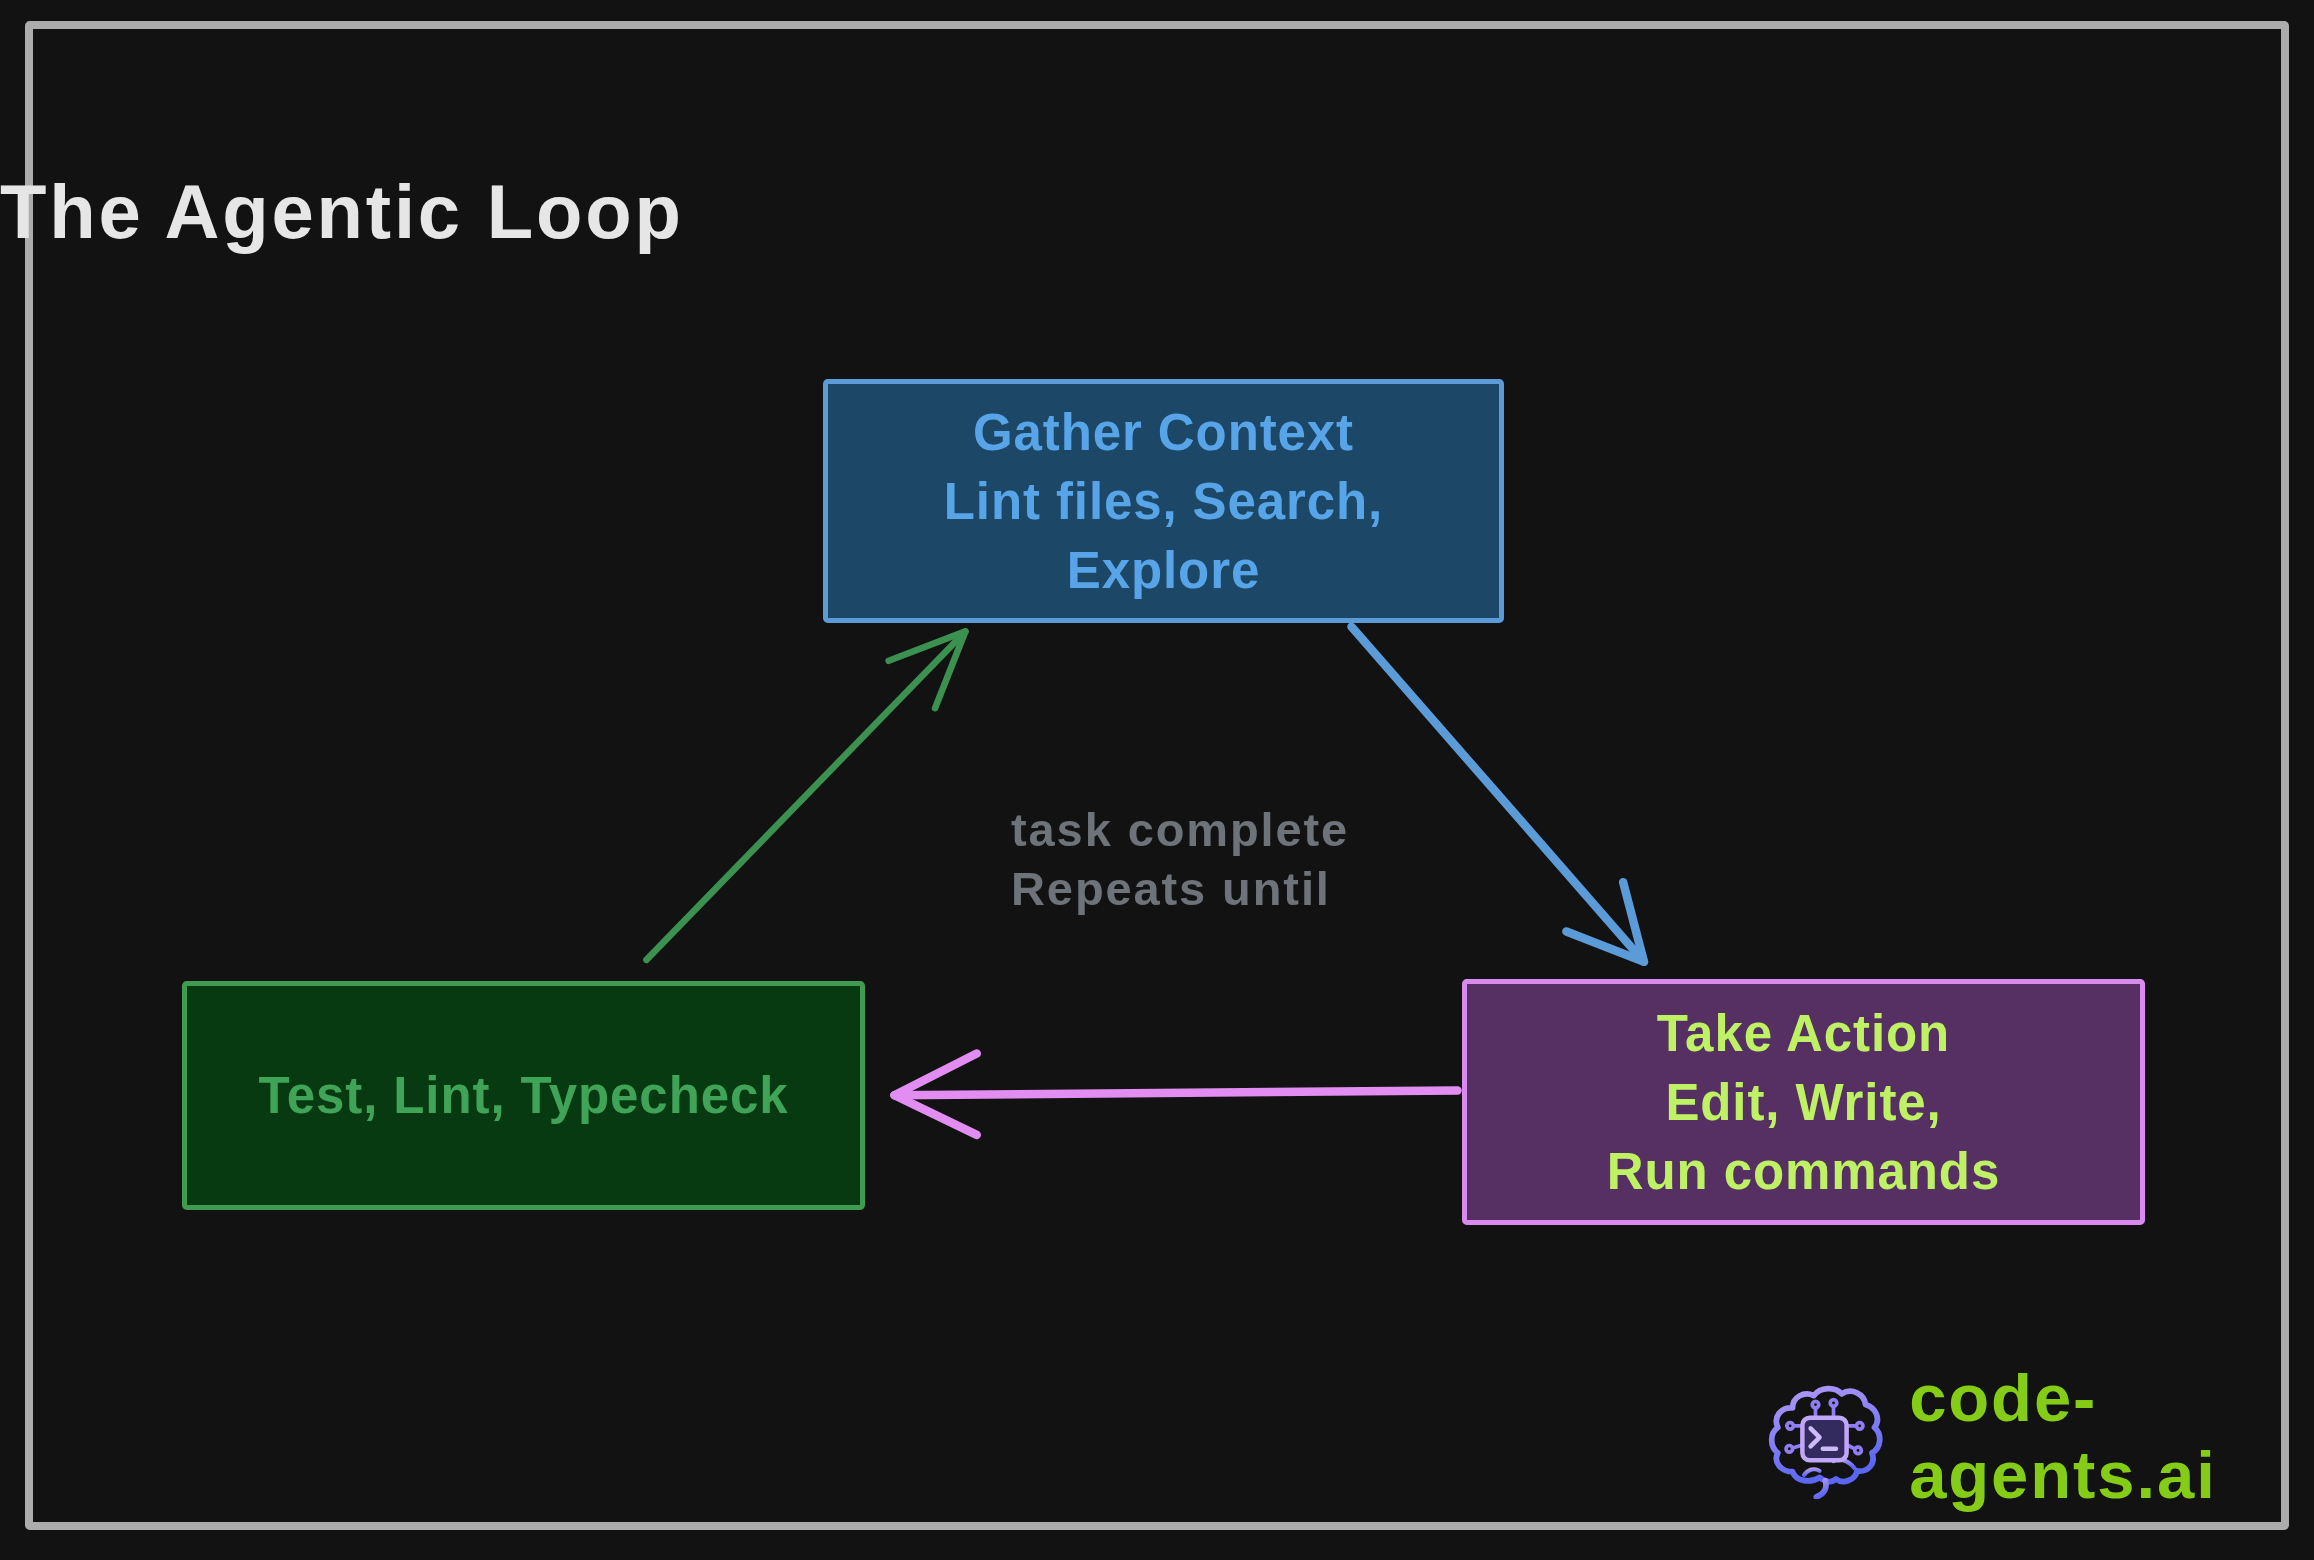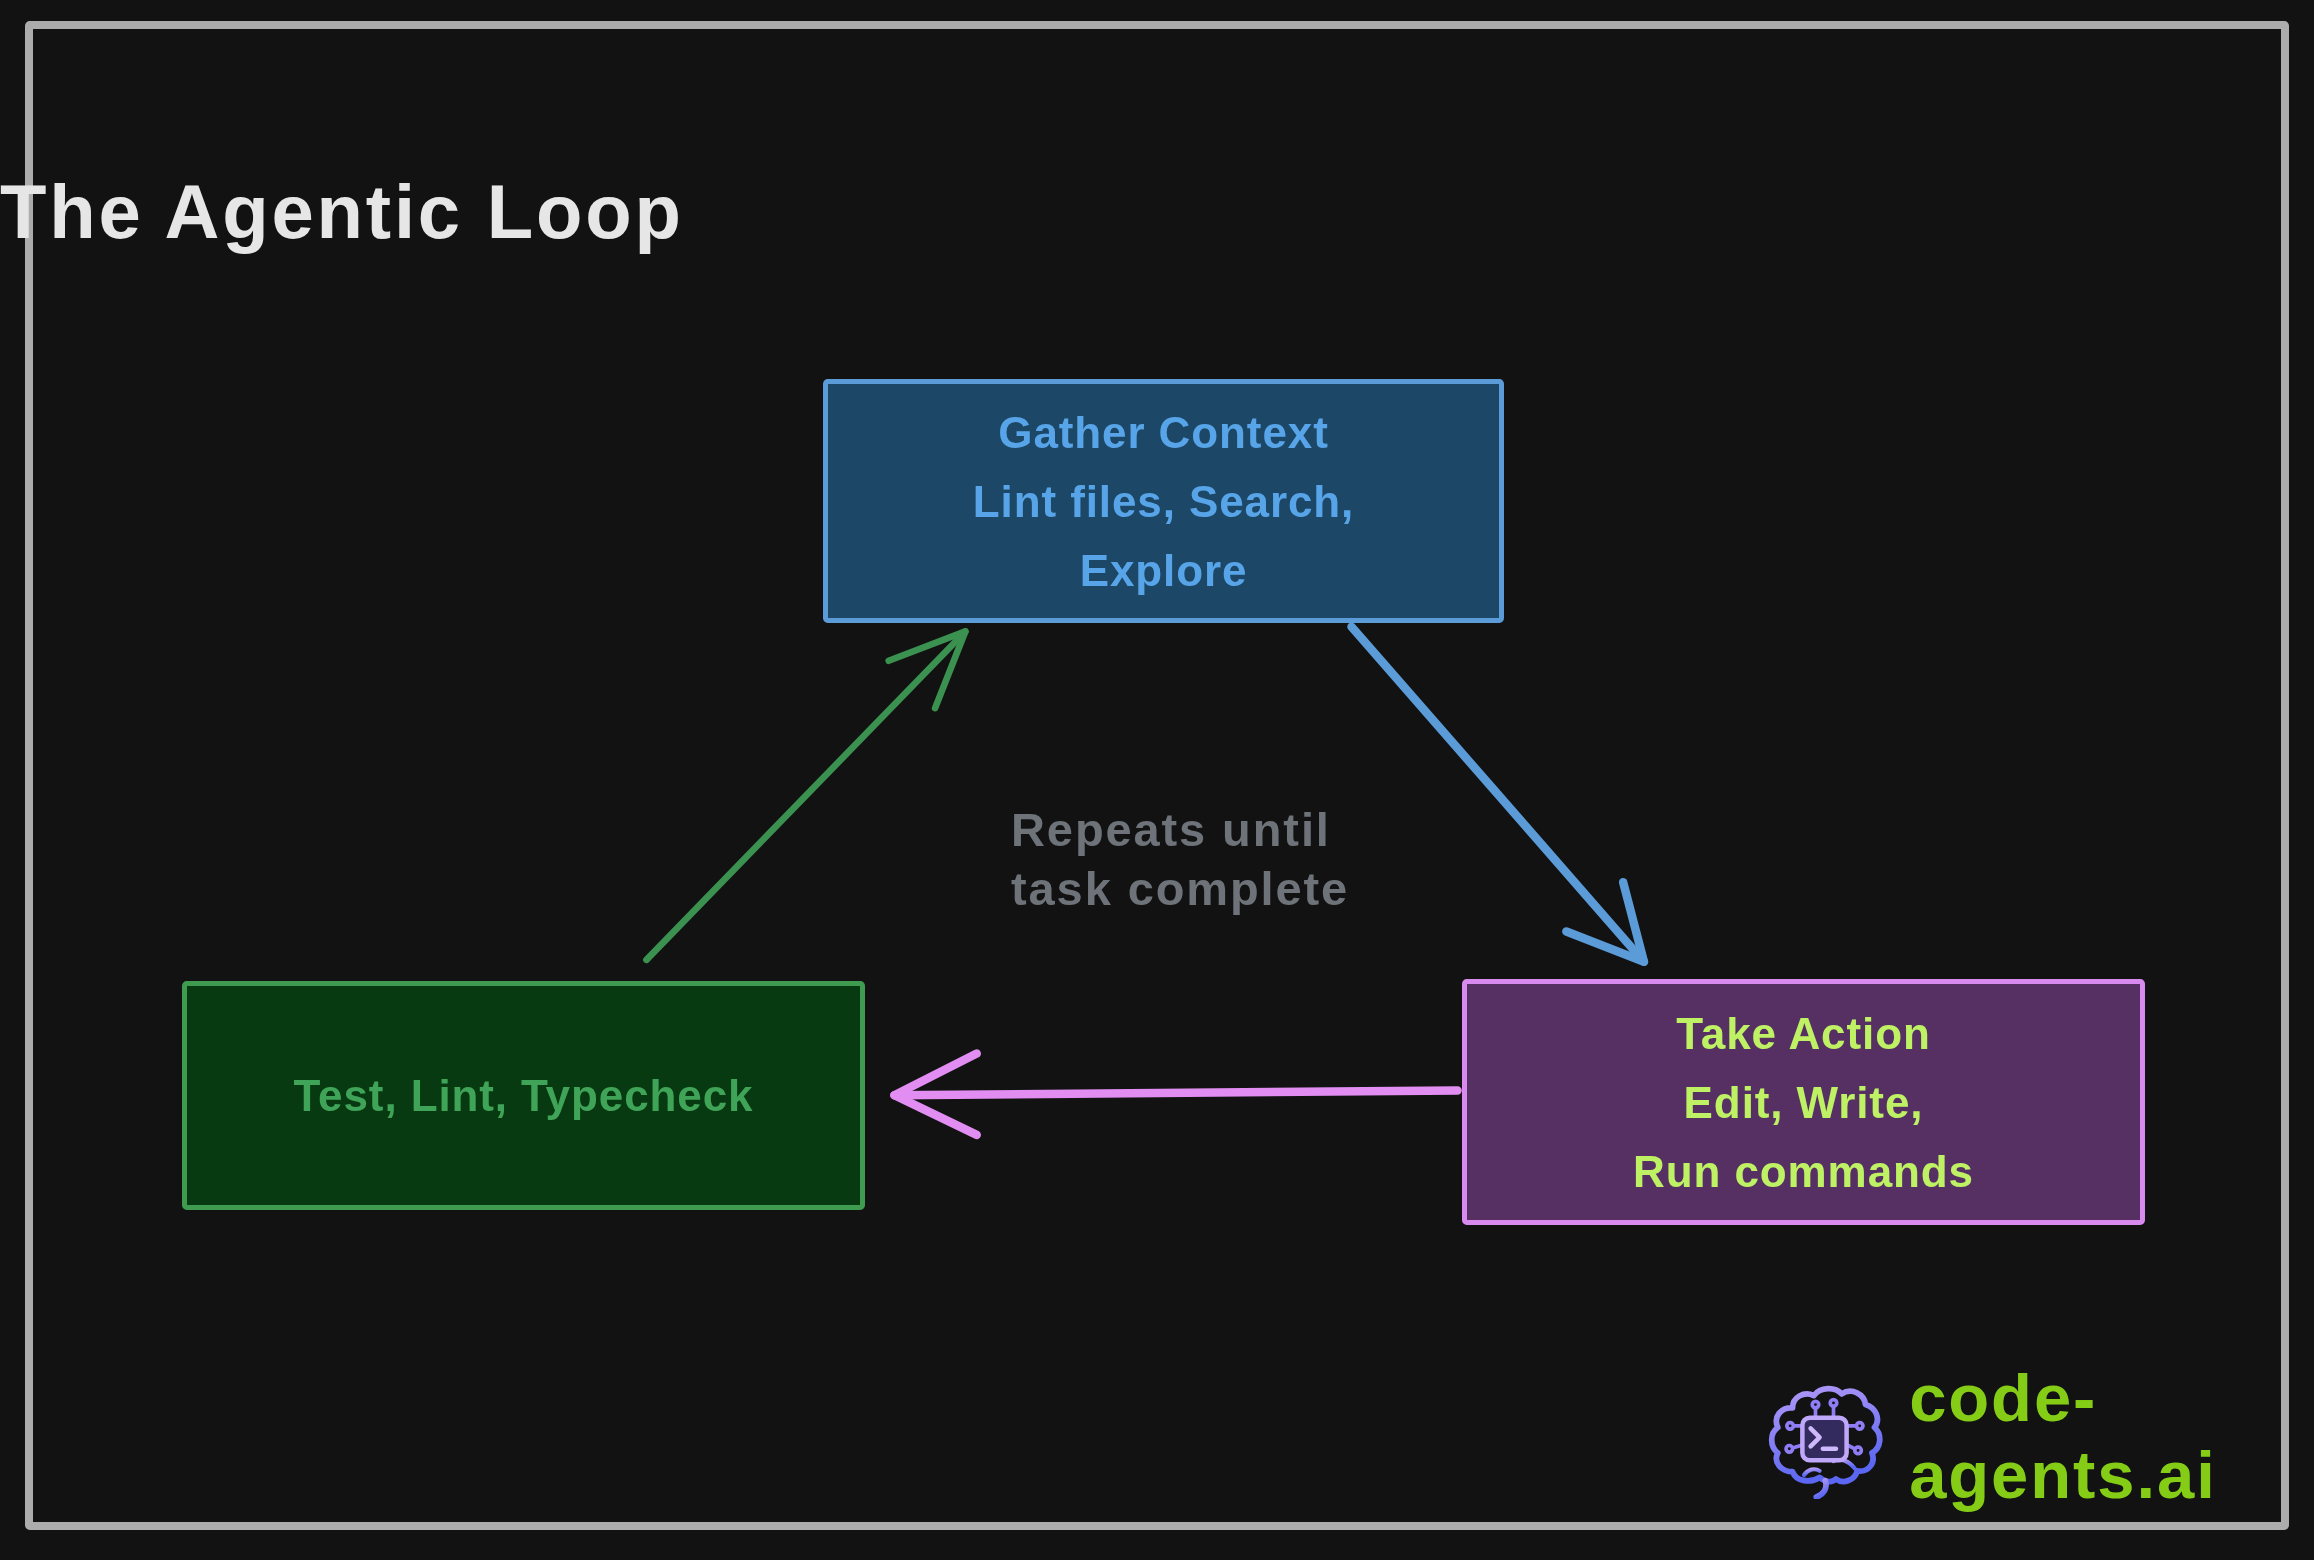--- a/index.html
+++ b/index.html
@@ -29,21 +29,21 @@
     color: #e6e6e6;
   }
 
   .node {
     position: absolute;
     display: flex;
     flex-direction: column;
     align-items: center;
     justify-content: center;
     border-radius: 4.7px;
-    font-size: 44px;
+    font-size: 51px;
     font-weight: 600;
     line-height: 69px;
     text-align: center;
     letter-spacing: 0.9px;
   }
   .node-gather {
     left: 823px; top: 379px; width: 681px; height: 244px;
     background: #1d4766; border: 5.7px solid #5b9bd8; color: #57a5e8;
   }
   .node-action {
@@ -119,22 +119,22 @@
     <span>Take Action</span>
     <span>Edit, Write,</span>
     <span>Run commands</span>
   </div>
 
   <div class="node node-verify">
     <span>Test, Lint, Typecheck</span>
   </div>
 
   <div class="note">
+    <div>task complete</div>
     <div>Repeats until</div>
-    <div>task complete</div>
   </div>
 
   <div class="footer">
     <svg width="140" height="125" viewBox="0 0 140 130">
       <defs>
         <linearGradient id="brainGrad" x1="0" y1="0" x2="0.3" y2="1">
           <stop offset="0" stop-color="#b49af7"></stop>
           <stop offset="1" stop-color="#5b67f2"></stop>
         </linearGradient>
       </defs>

